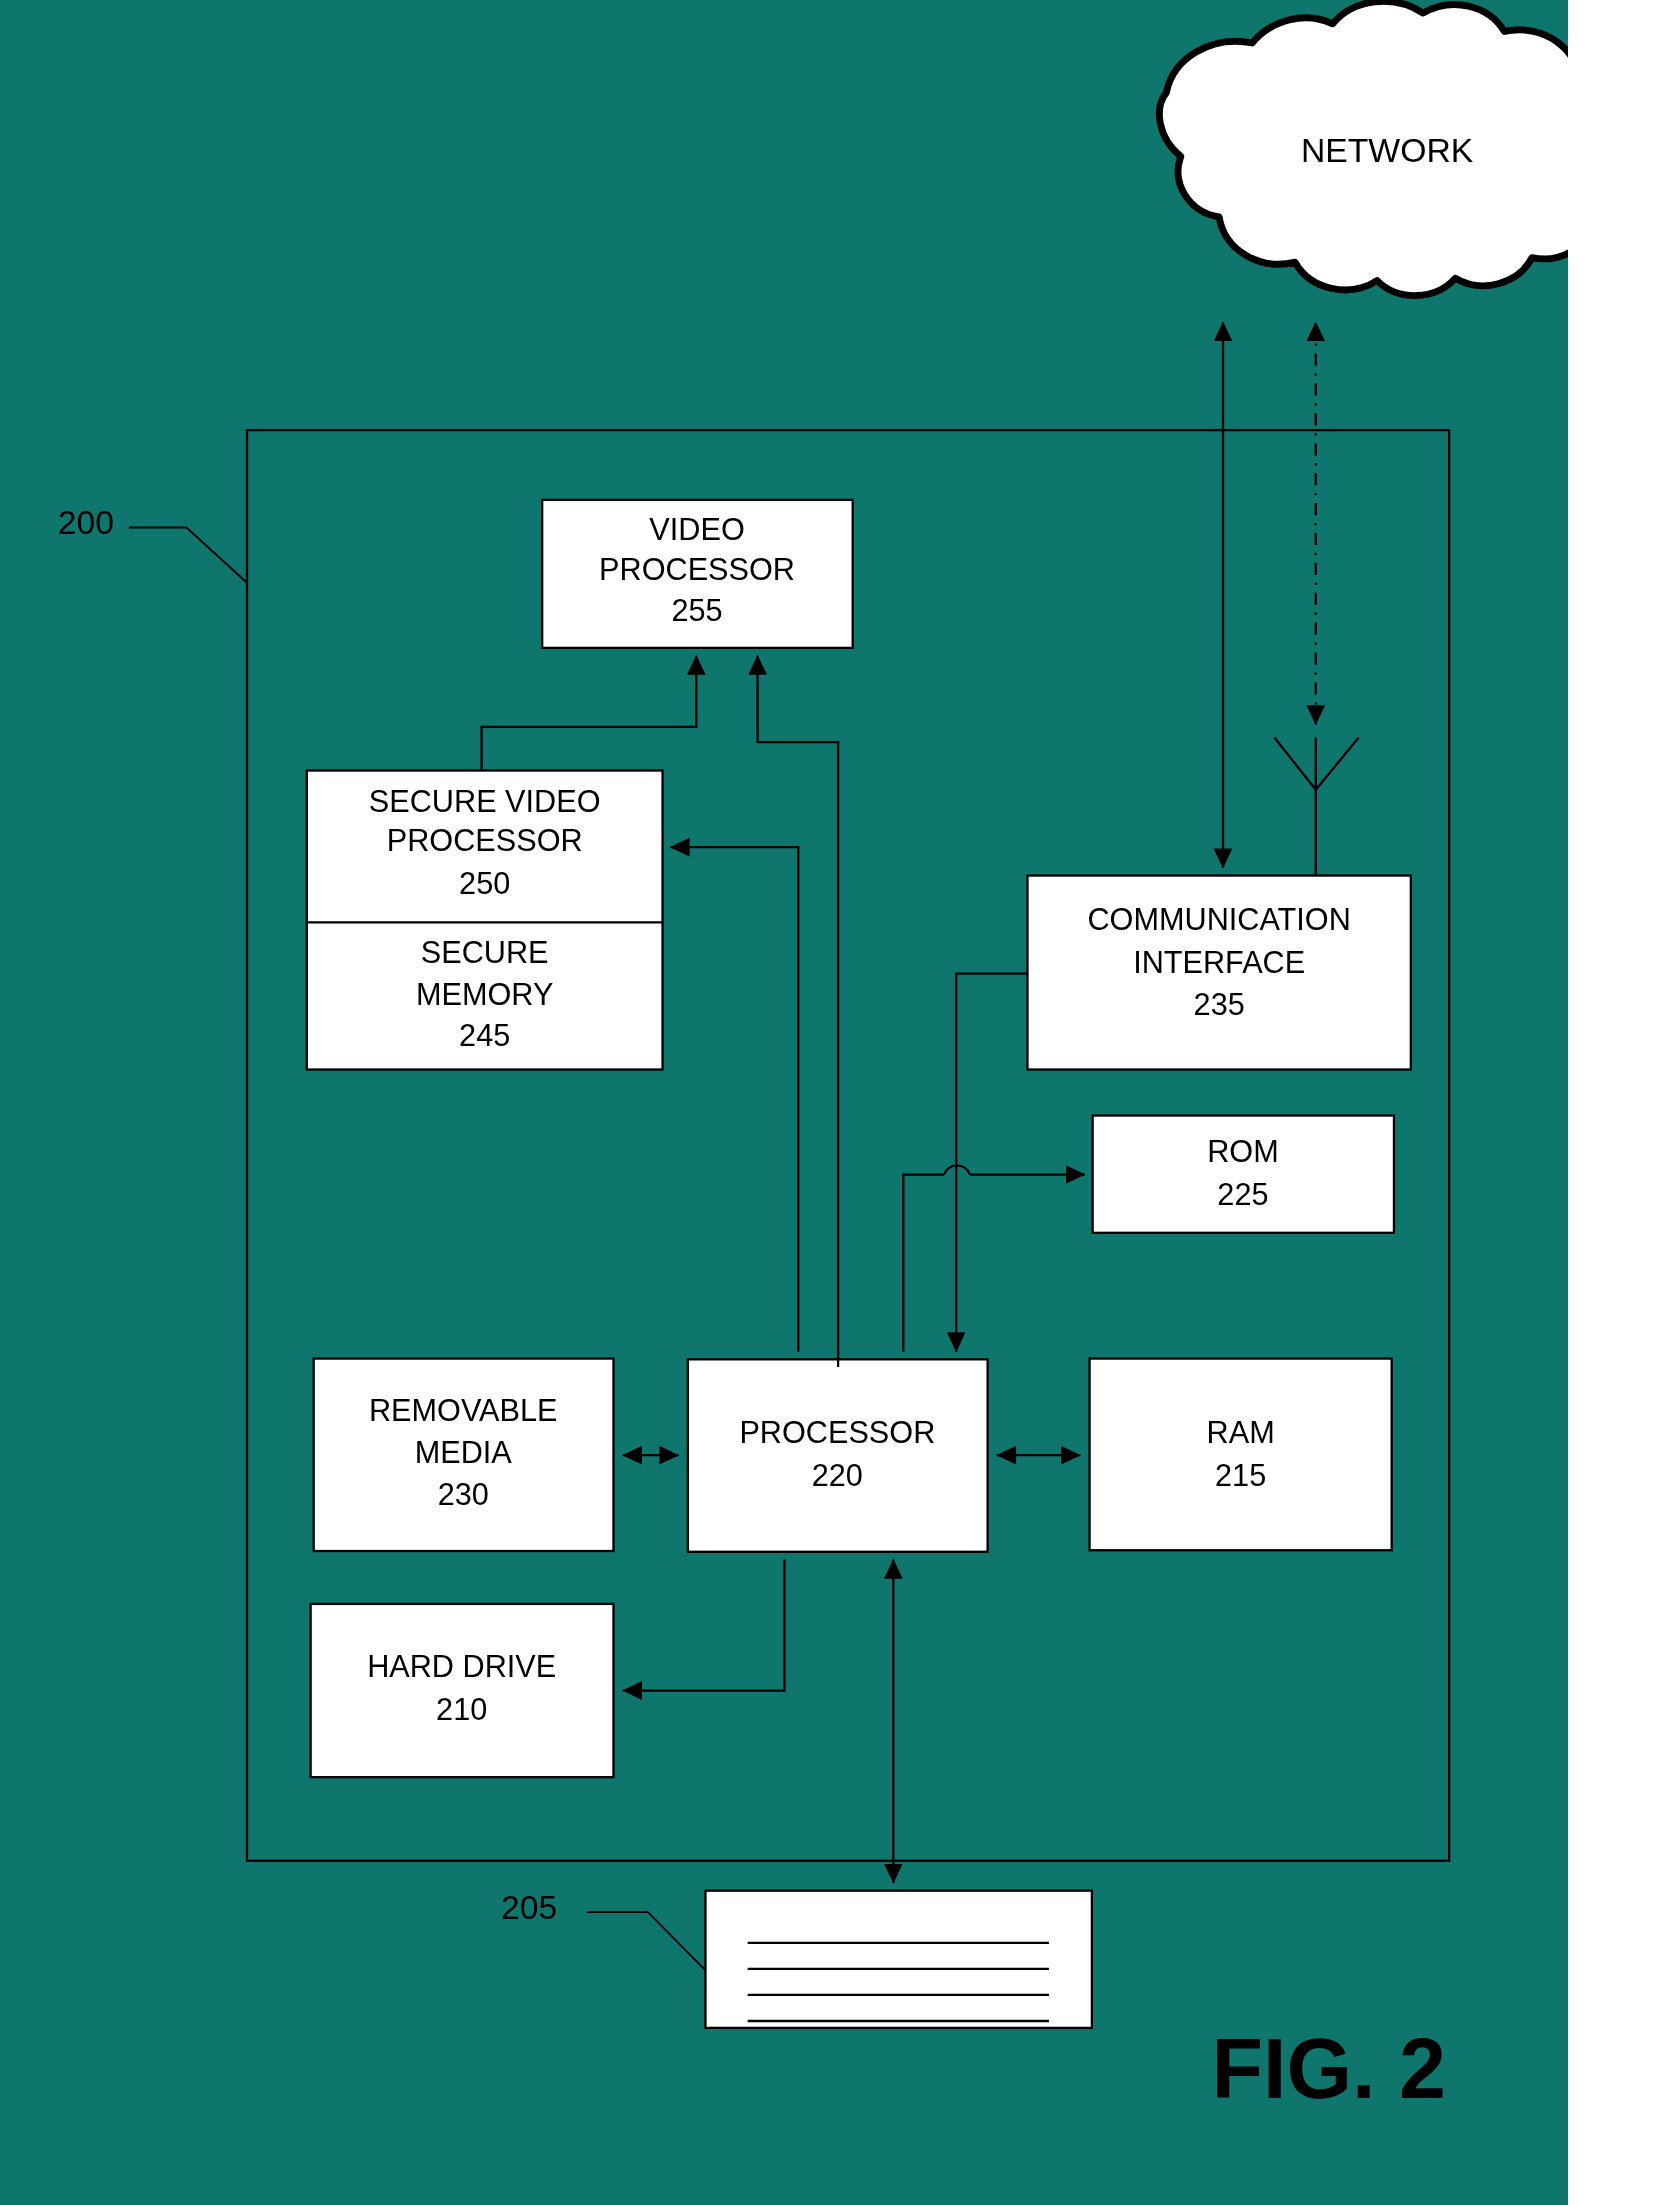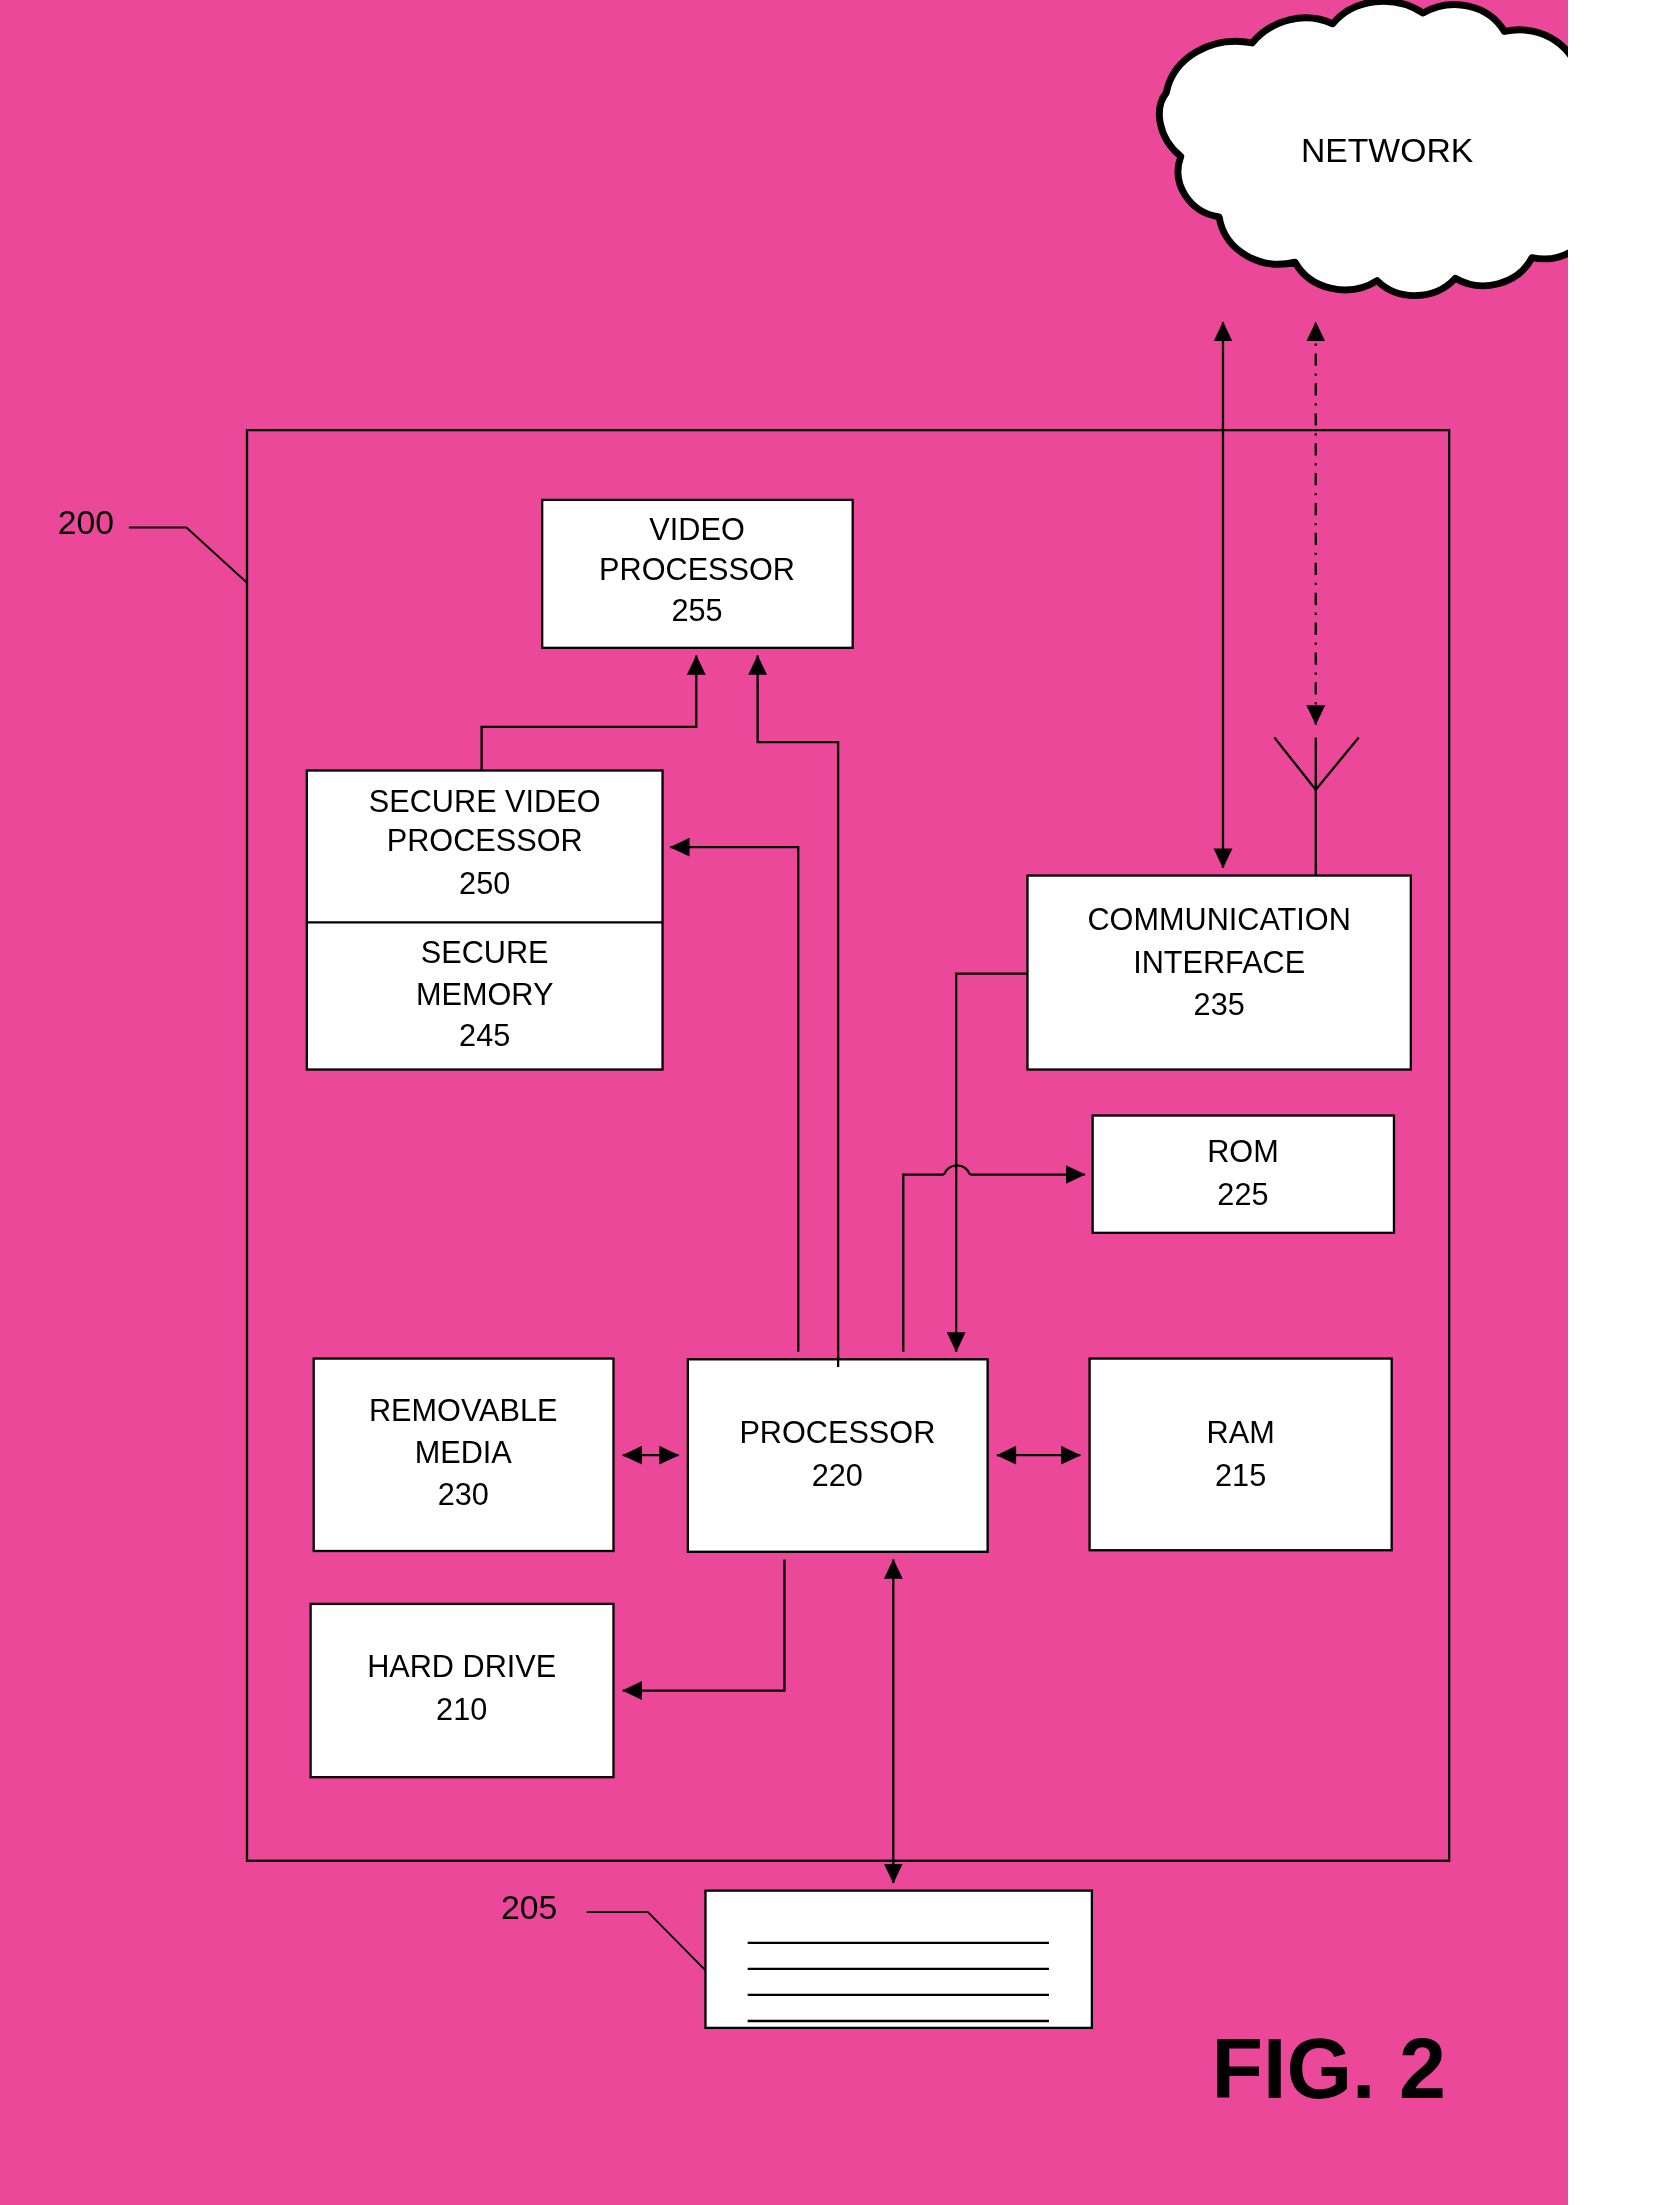--- a/index.html
+++ b/index.html
@@ -7,21 +7,21 @@
     padding: 0;
     background: #ffffff;
   }
   body {
     font-family: "Liberation Sans", sans-serif;
   }
   #figure-root {
     position: relative;
     width: 1568px;
     height: 2205px;
-    background: #ec4899;
+    background: #0f766e;
     overflow: hidden;
   }
   #figure-svg {
     position: absolute;
     left: 0;
     top: 0;
     width: 1654px;
     height: 2205px;
   }
   .blk-label {

